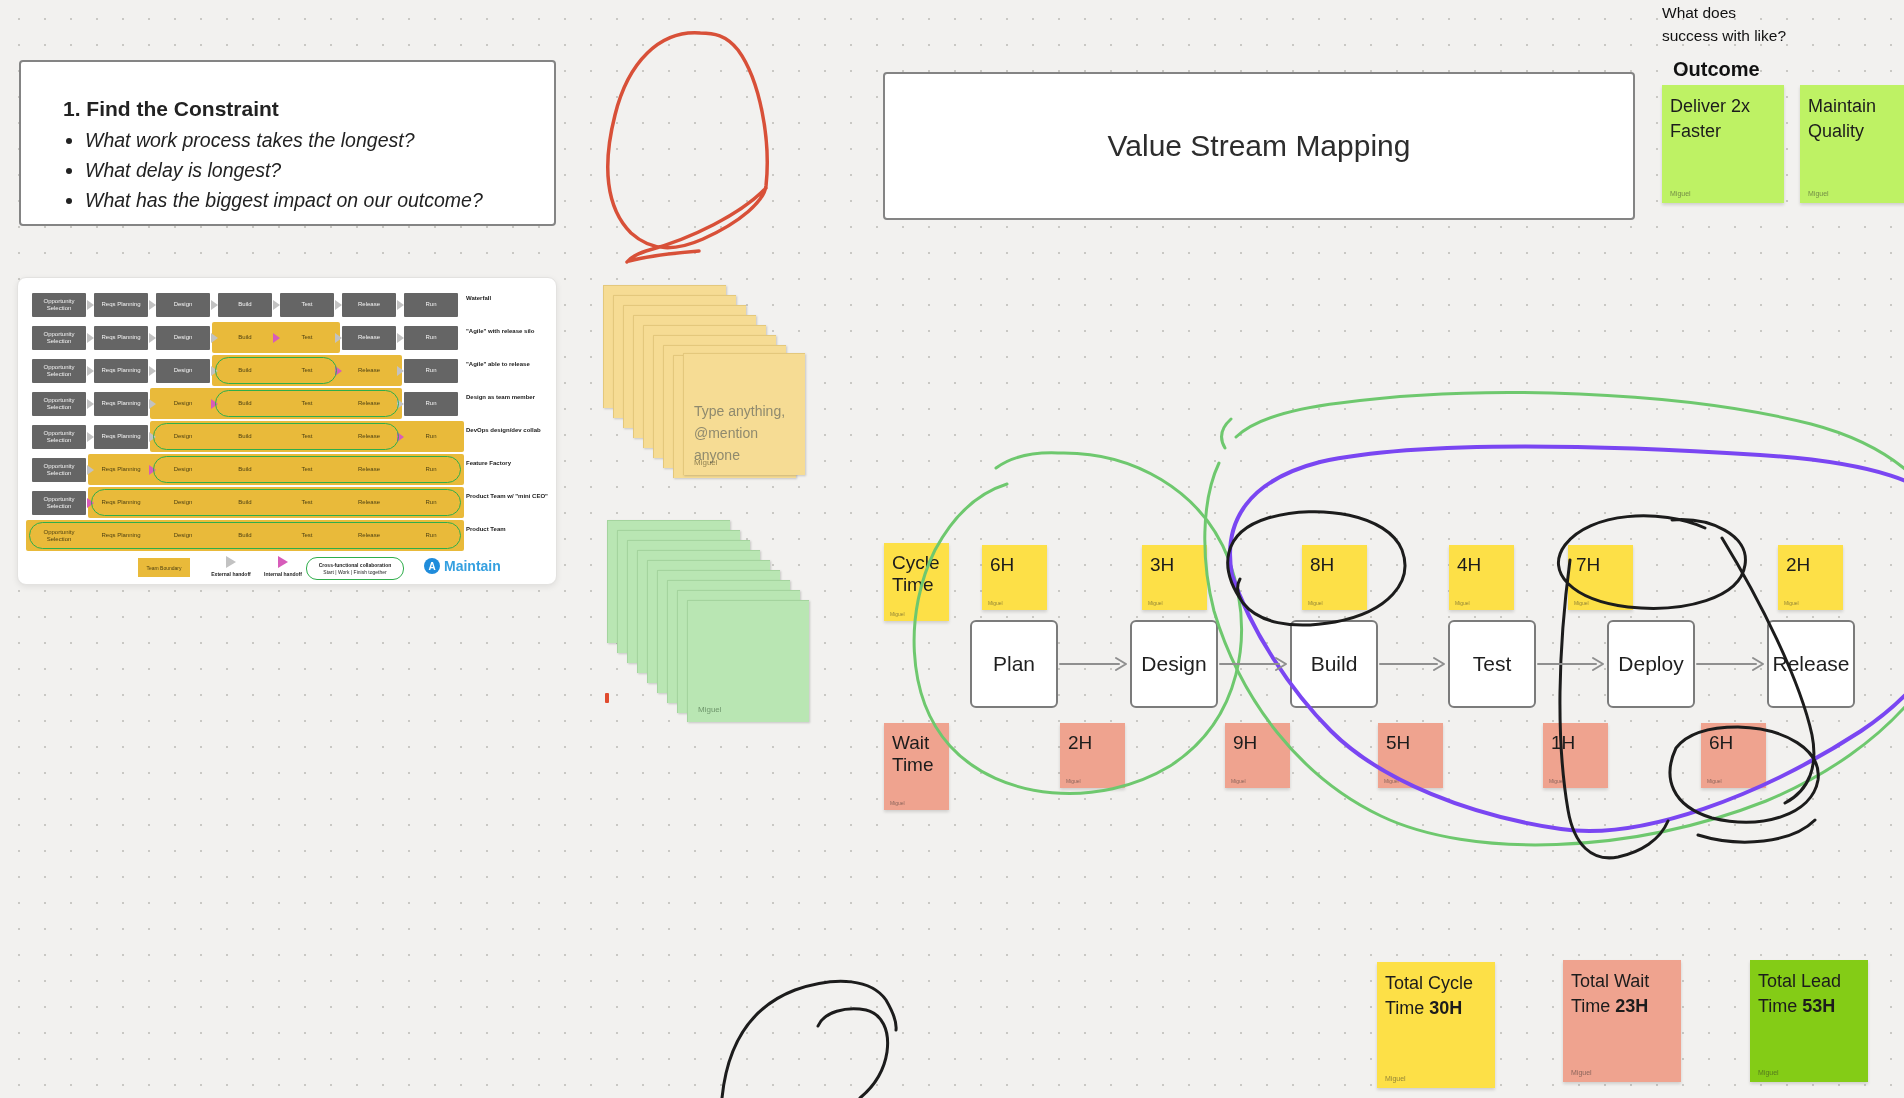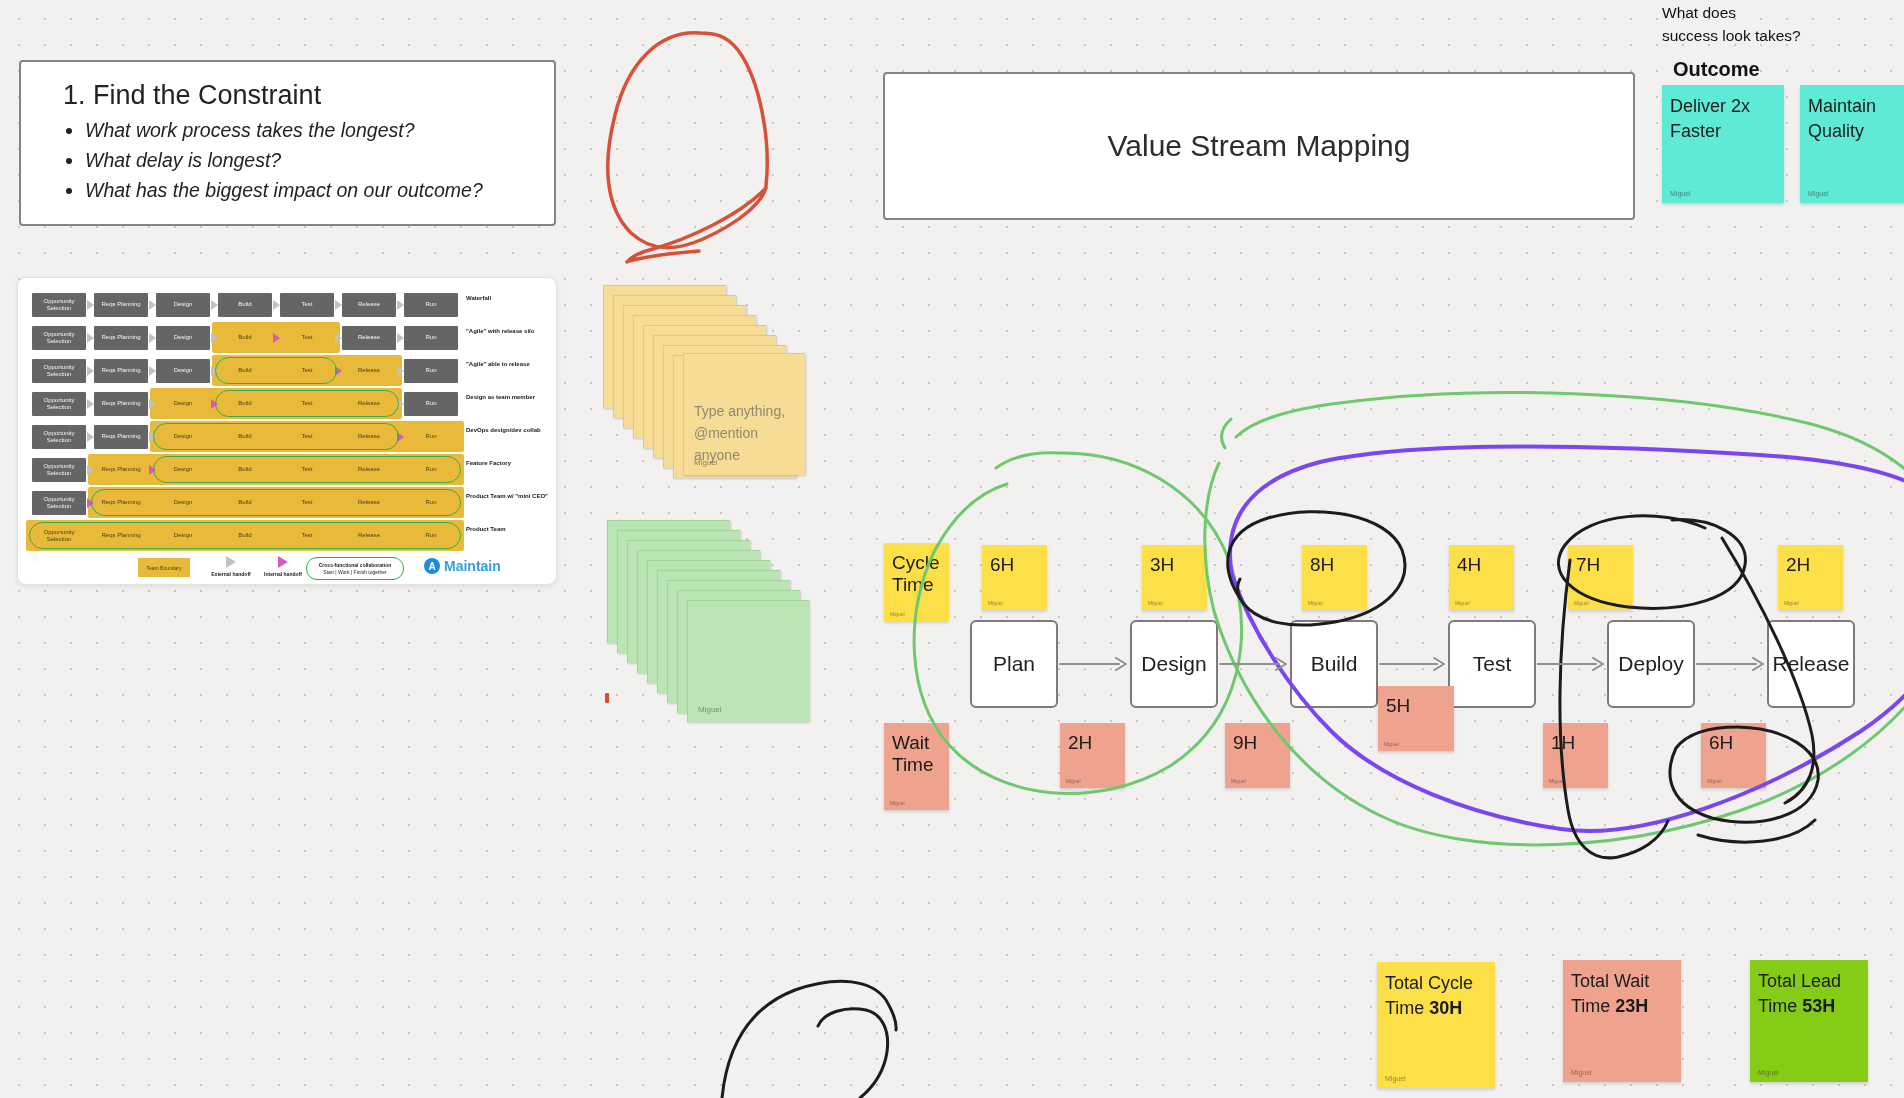--- a/index.html
+++ b/index.html
@@ -7,32 +7,32 @@
     width:1904px;height:1098px;position:relative;overflow:hidden;
     background-color:#f2f1ef;
     background-image:radial-gradient(circle,#c9c8c4 1.3px,transparent 1.4px);
     background-size:26px 26px;background-position:6px 6px;
     font-family:"Liberation Sans",sans-serif;color:#222;
   }
   .abs{position:absolute;}
   
   .frame{background:#fff;border:2px solid #848484;border-radius:4px;box-sizing:border-box;}
   #question-box{left:19px;top:60px;width:537px;height:166px;padding:18px 20px 10px 24px;}
-  #question-box .qh{font-weight:normal;font-size:27px;margin:0 0 2px 18px;}
+  #question-box .qh{font-weight:bold;font-size:21px;margin:17px 0 2px 18px;}
   #question-box ul{margin:4px 0 0 22px;padding:0 0 0 18px;font-size:19.5px;line-height:30px;font-style:italic;}
   #title-box{left:883px;top:72px;width:752px;height:148px;display:flex;flex-direction:column;justify-content:center;align-items:center;gap:9px;}
   #title-box .t1,#title-box .t2{font-size:30px;color:#2d2d2d;}
   
   #success-q{left:1662px;top:1px;font-size:15.5px;line-height:23px;color:#111;}
   #outcome-h{left:1673px;top:58px;font-size:20px;font-weight:bold;color:#111;}
   
   .note{position:absolute;box-sizing:border-box;padding:9px 8px;box-shadow:0 2px 3px rgba(0,0,0,.14);}
   .note .author{position:absolute;left:8px;bottom:6px;font-size:7px;color:rgba(40,40,40,.5);}
   .note.small .author{left:6px;bottom:4px;font-size:5px;}
-  .n-green{background:#5eead4;}
+  .n-green{background:#bef264;}
   .n-cyan{background:#fde047;}
   .n-salmon{background:#efa38f;}
   .n-pink{background:#84cc16;}
   .note .txt{font-size:18px;line-height:25px;color:#1c1c1c;}
   .note.small .txt{font-size:19px;line-height:22px;}
   .note .txt b{font-weight:bold;}
   
   #process-card{left:17px;top:277px;width:540px;height:308px;background:#fff;border:1px solid #e3e2e0;border-radius:9px;box-shadow:0 2px 6px rgba(0,0,0,.08);box-sizing:border-box;padding:14px 0 0 0;}
   .mrow{position:relative;height:26px;margin-bottom:7px;}
   .ystrip{position:absolute;top:-3px;height:31px;background:#e9ba3a;border-radius:2px;}
@@ -79,21 +79,21 @@
       <li>What has the biggest impact on our outcome?</li>
     </ul>
 </div>
 
 <div class="abs frame" id="title-box">
   <div class="t1">Value Stream Mapping</div>
 </div>
 
 <div class="abs" id="success-q">
   <div>What does</div>
-  <div>success look takes?</div>
+  <div>success with like?</div>
 </div>
 <div class="abs" id="outcome-h">Outcome</div>
 <div id="outcome-notes"></div>
 
 <div class="abs" id="process-card">
   <div class="matrix-rows">
       <div class="mrow">
         <div class="mcell gray" style="left: 14px;">Opportunity Selection</div>
         <div class="mtri gray" style="left: 68.5px;"></div>
         <div class="mcell gray" style="left: 76px;">Reqs Planning</div>
@@ -306,21 +306,21 @@
     </div>
     <div class="step-box" style="left: 1767px; top: 620px;">Release</div>
     <div class="note small n-salmon" style="left: 1060px; top: 723px; width: 65px; height: 65px;">
       <div class="txt">2H</div>
       <div class="author">Miguel</div>
     </div>
     <div class="note small n-salmon" style="left: 1225px; top: 723px; width: 65px; height: 65px;">
       <div class="txt">9H</div>
       <div class="author">Miguel</div>
     </div>
-    <div class="note small n-salmon" style="left: 1378px; top: 686px; width: 76px; height: 65px;">
+    <div class="note small n-salmon" style="left: 1378px; top: 723px; width: 65px; height: 65px;">
       <div class="txt">5H</div>
       <div class="author">Miguel</div>
     </div>
     <div class="note small n-salmon" style="left: 1543px; top: 723px; width: 65px; height: 65px;">
       <div class="txt">1H</div>
       <div class="author">Miguel</div>
     </div>
     <div class="note small n-salmon" style="left: 1701px; top: 723px; width: 65px; height: 65px;">
       <div class="txt">6H</div>
       <div class="author">Miguel</div>

